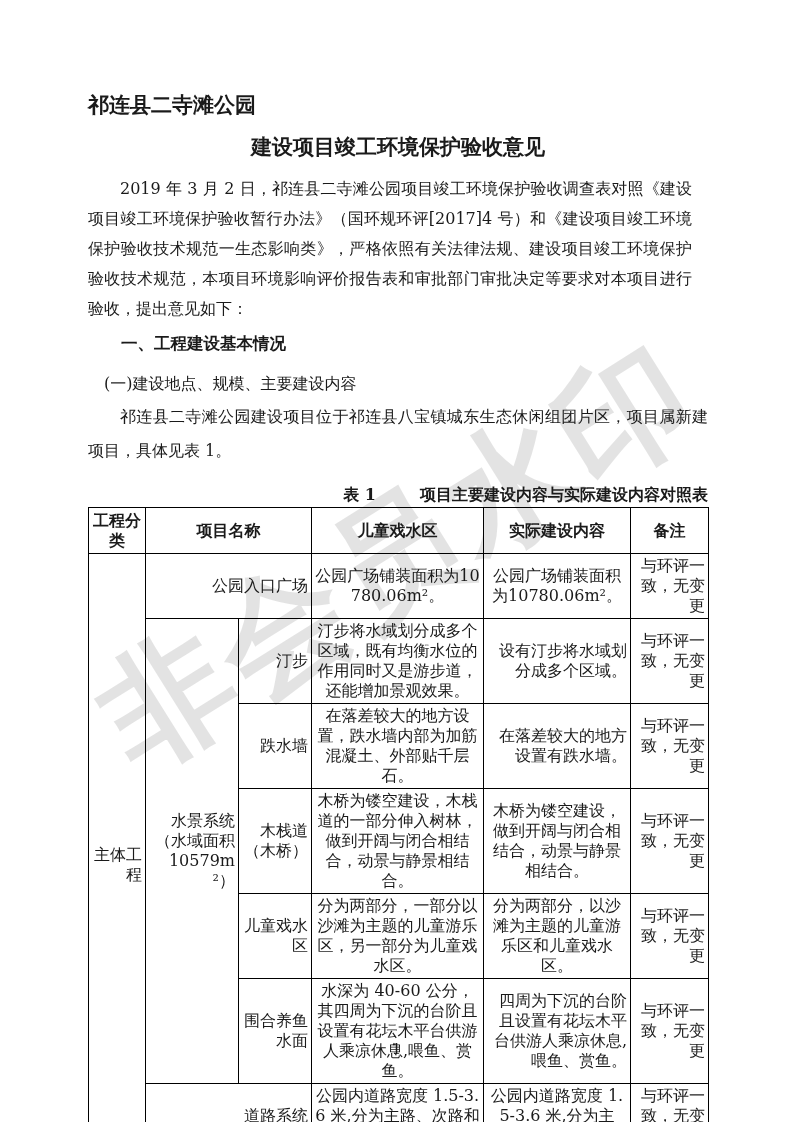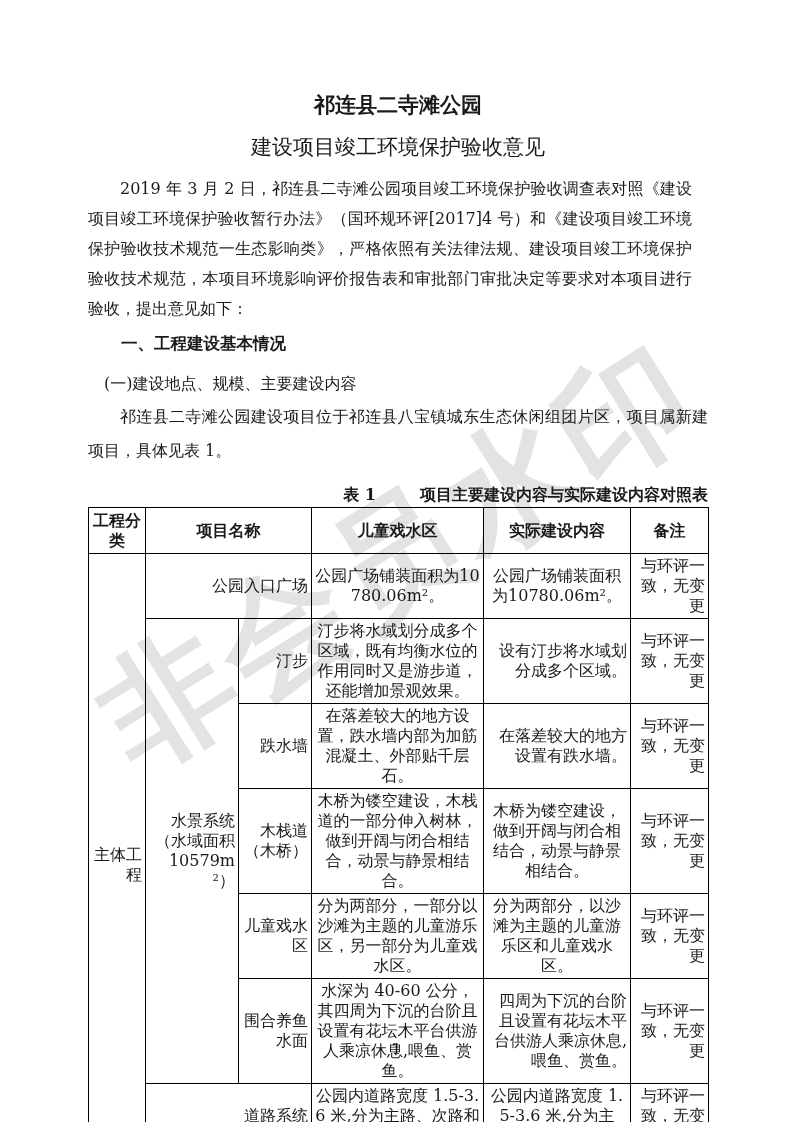--- a/index.html
+++ b/index.html
@@ -24,26 +24,26 @@
     letter-spacing:4px;
     z-index:0;
     pointer-events:none;
   }
   .content {
     position:absolute; left:88px; top:0; width:620px; z-index:1;
   }
   .doc-title {
     margin:92px 0 0 0;
     font-size:21px; line-height:26px;
-    font-weight:bold; text-align:center;
+    font-weight:bold; 
   }
   .doc-subtitle {
     margin:16px 0 0 0;
     font-size:21px; line-height:26px;
-    font-weight:normal; text-align:center;
+    font-weight:bold; text-align:center;
   }
   .intro {
     margin:14px 16px 0 0;
     font-size:16px; line-height:30px;
     text-align:justify; text-indent:2em;
   }
   .sec-heading {
     margin:6px 0 0 0;
     font-size:16.5px; line-height:28px;
     font-weight:bold; text-indent:2em;

